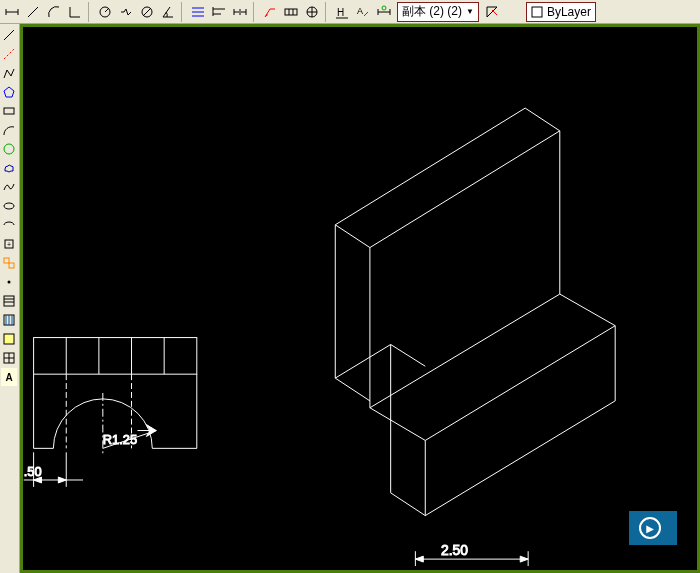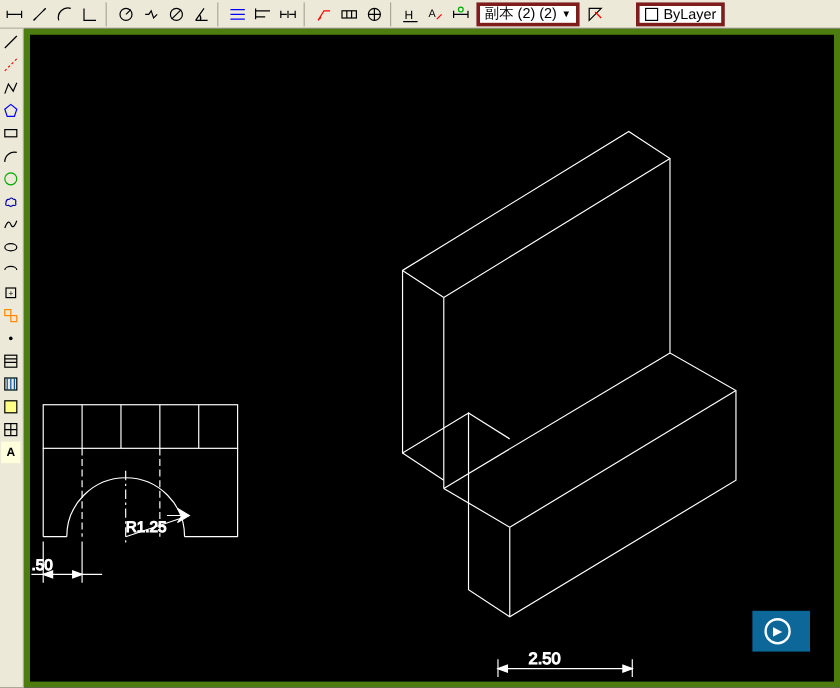--- a/index.html
+++ b/index.html
@@ -36,21 +36,21 @@
       height: 20px;
       border-left: 1px solid #aca899;
       margin: 0 2px;
     }
     .tb-dropdown {
       height: 20px;
       display: flex;
       align-items: center;
       padding: 0 4px;
       background: #fff;
-      border: 3px solid #7f1d1d;
+      border: 1px solid #7f1d1d;
       margin: 0 2px;
       cursor: pointer;
       font-size: 12px;
     }
     .tb-dropdown .arrow {
       margin-left: 4px;
       font-size: 8px;
     }
     .main-area {
       display: flex;
@@ -70,21 +70,21 @@
       height: 18px;
       display: flex;
       align-items: center;
       justify-content: center;
       cursor: pointer;
     }
     .canvas-area {
       flex: 1;
       background: #000;
       position: relative;
-      border: 5px solid #4d7c0f;
+      border: 3px solid #4d7c0f;
     }
     .drawing-svg {
       width: 100%;
       height: 100%;
     }
     .watermark {
       position: absolute;
       right: 20px;
       bottom: 25px;
       background: #0d6799;

